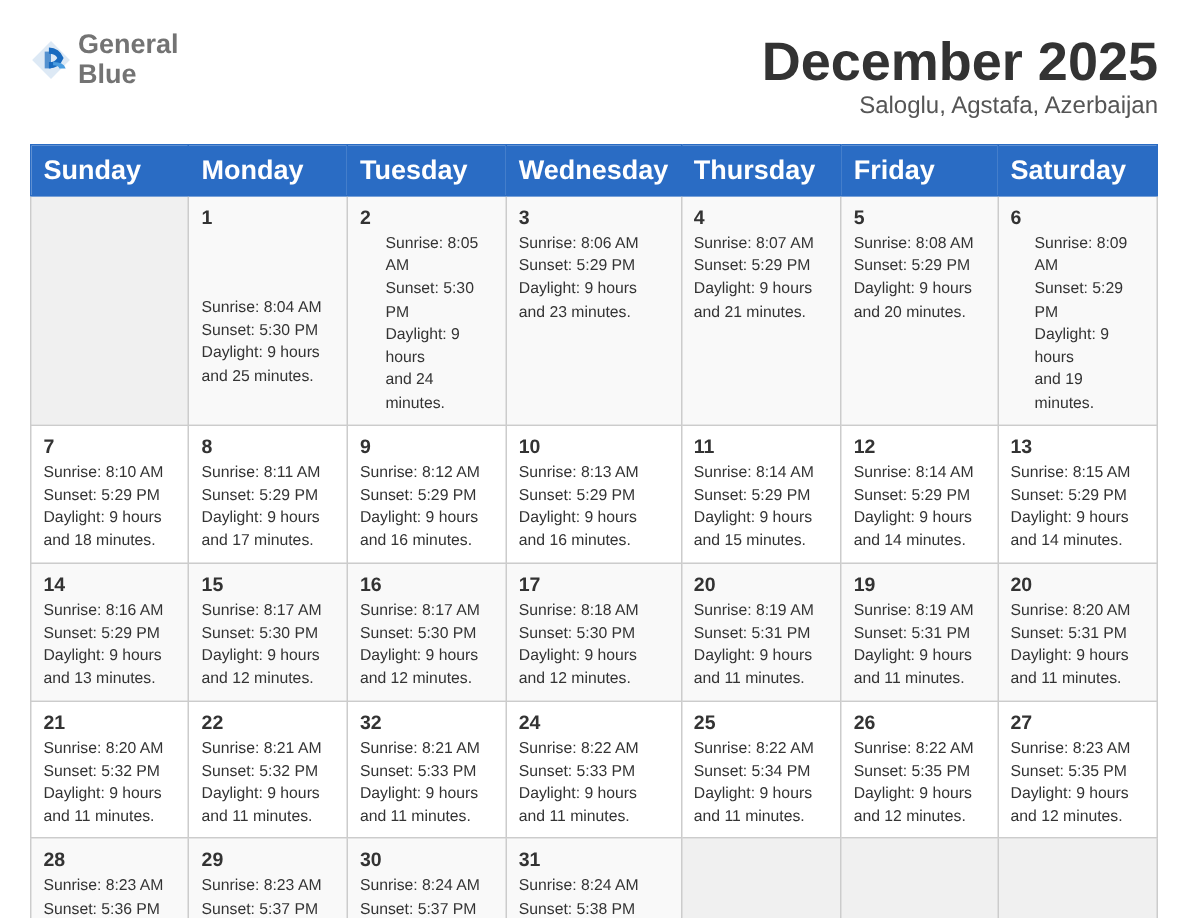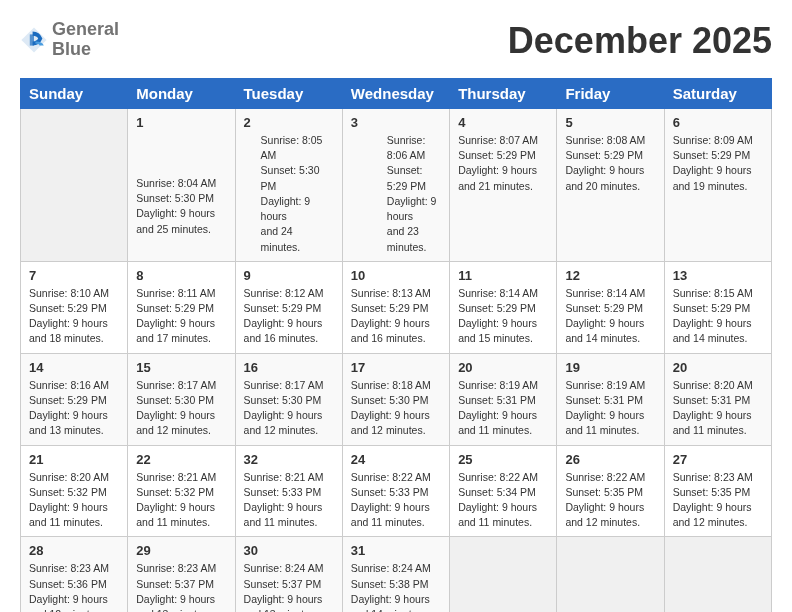--- a/index.html
+++ b/index.html
@@ -49,21 +49,21 @@
     table {
       width: 100%;
       border-collapse: collapse;
       border: 1px solid #ccc;
     }
     thead tr th {
       background-color: #2a6cc4;
       color: #fff;
       text-align: left;
       padding: 6px 8px;
-      font-size: 15px;
+      font-size: 18px;
       font-weight: bold;
       border: 1px solid #2a6cc4;
     }
     tbody tr td {
       vertical-align: top;
       padding: 6px 8px;
       border: 1px solid #ccc;
       font-size: 11px;
       color: #333;
       width: calc(100% / 7);
@@ -104,20 +104,21 @@
     </svg>
     <div>
       <div class="logo-text">
         <span>General</span><br>
         <span>Blue</span>
       </div>
     </div>
   </div>
   <div class="title-section">
     <div class="month-title">December 2025</div>
+    <div class="location-subtitle">Saloglu, Agstafa, Azerbaijan</div>
   </div>
 </div>
 
 <table>
   <thead>
     <tr>
     <th>Sunday</th>
         <th>Monday</th>
         <th>Tuesday</th>
         <th>Wednesday</th>
@@ -138,42 +139,42 @@
         </td>
         <td>
           <span class="day-number">2</span>
           <div class="day-info" style="white-space: pre-line; margin-left: 17px;">Sunrise: 8:05 AM
 Sunset: 5:30 PM
 Daylight: 9 hours
 and 24 minutes.</div>
         </td>
         <td>
           <span class="day-number">3</span>
-          <div class="day-info" style="white-space: pre-line; margin-left: 36px;">Sunrise: 8:06 AM
+          <div class="day-info" style="white-space: pre-line;">Sunrise: 8:06 AM
 Sunset: 5:29 PM
 Daylight: 9 hours
 and 23 minutes.</div>
         </td>
         <td>
           <span class="day-number">4</span>
           <div class="day-info" style="white-space: pre-line;">Sunrise: 8:07 AM
 Sunset: 5:29 PM
 Daylight: 9 hours
 and 21 minutes.</div>
         </td>
         <td>
           <span class="day-number">5</span>
           <div class="day-info" style="white-space: pre-line;">Sunrise: 8:08 AM
 Sunset: 5:29 PM
 Daylight: 9 hours
 and 20 minutes.</div>
         </td>
         <td>
           <span class="day-number">6</span>
-          <div class="day-info" style="white-space: pre-line;">Sunrise: 8:09 AM
+          <div class="day-info" style="white-space: pre-line; margin-left: 16px;">Sunrise: 8:09 AM
 Sunset: 5:29 PM
 Daylight: 9 hours
 and 19 minutes.</div>
         </td>
       </tr>
       <tr>
         <td>
           <span class="day-number">7</span>
           <div class="day-info" style="white-space: pre-line;">Sunrise: 8:10 AM
 Sunset: 5:29 PM

